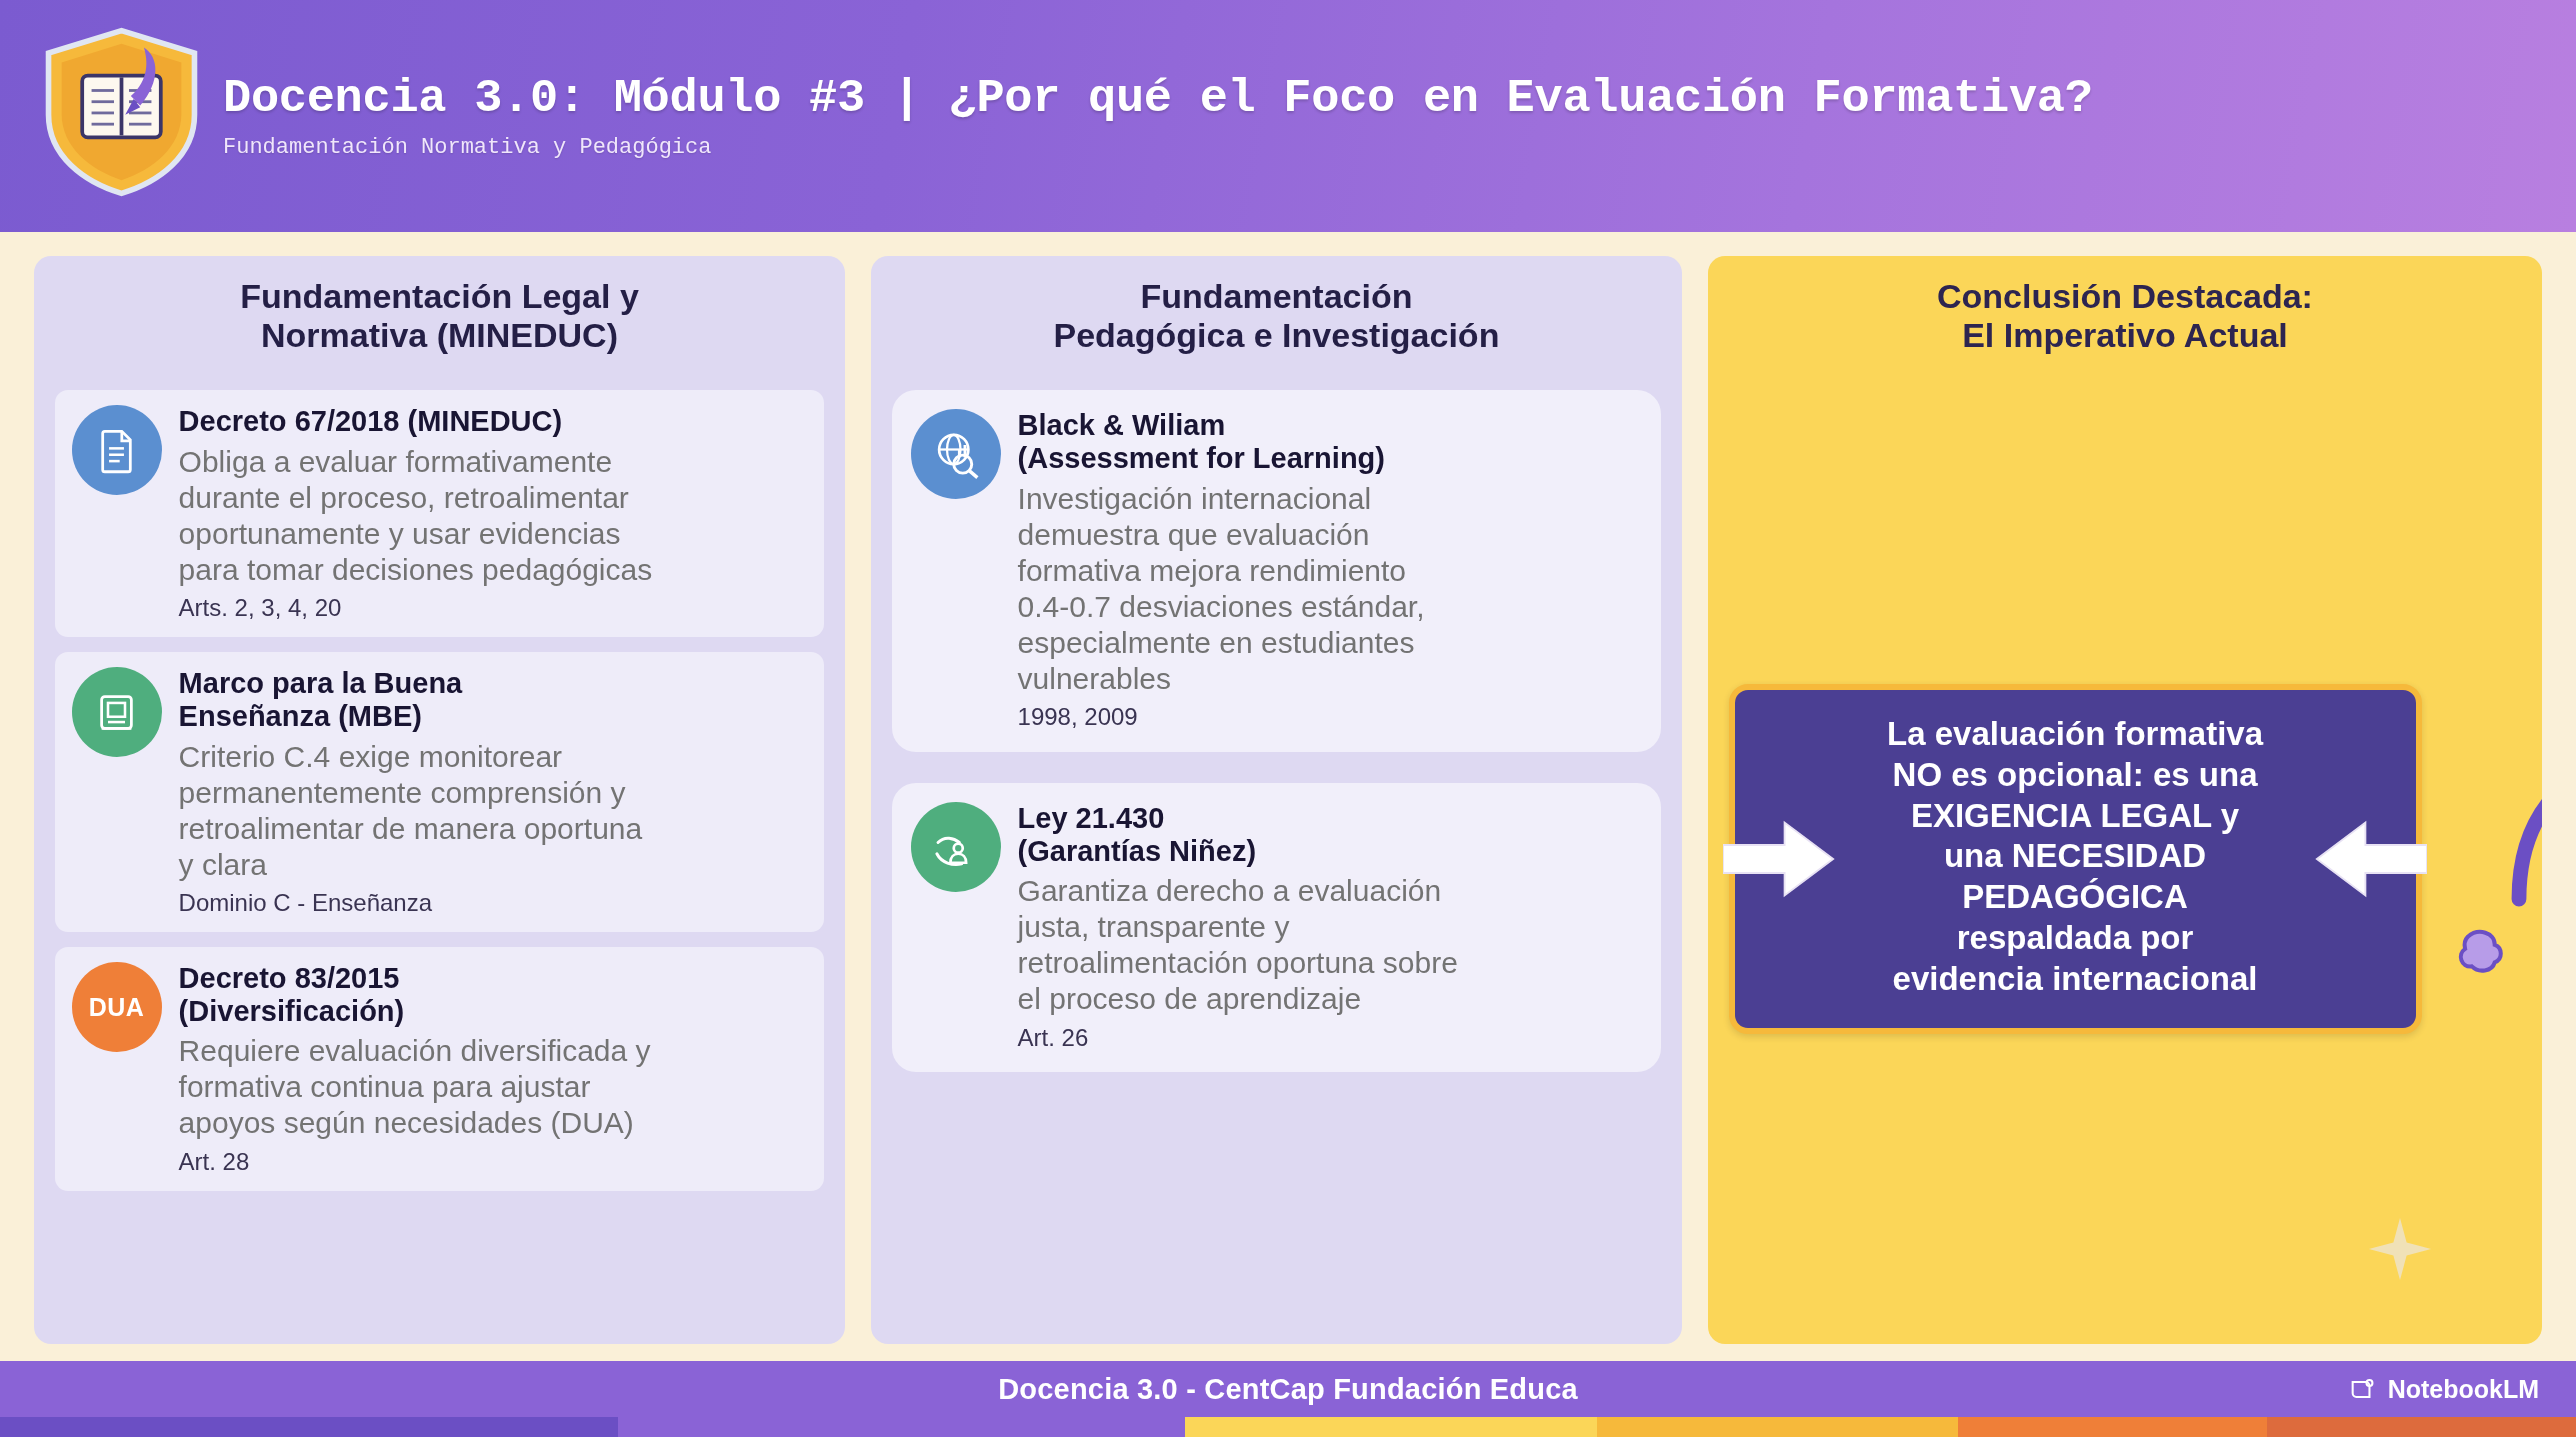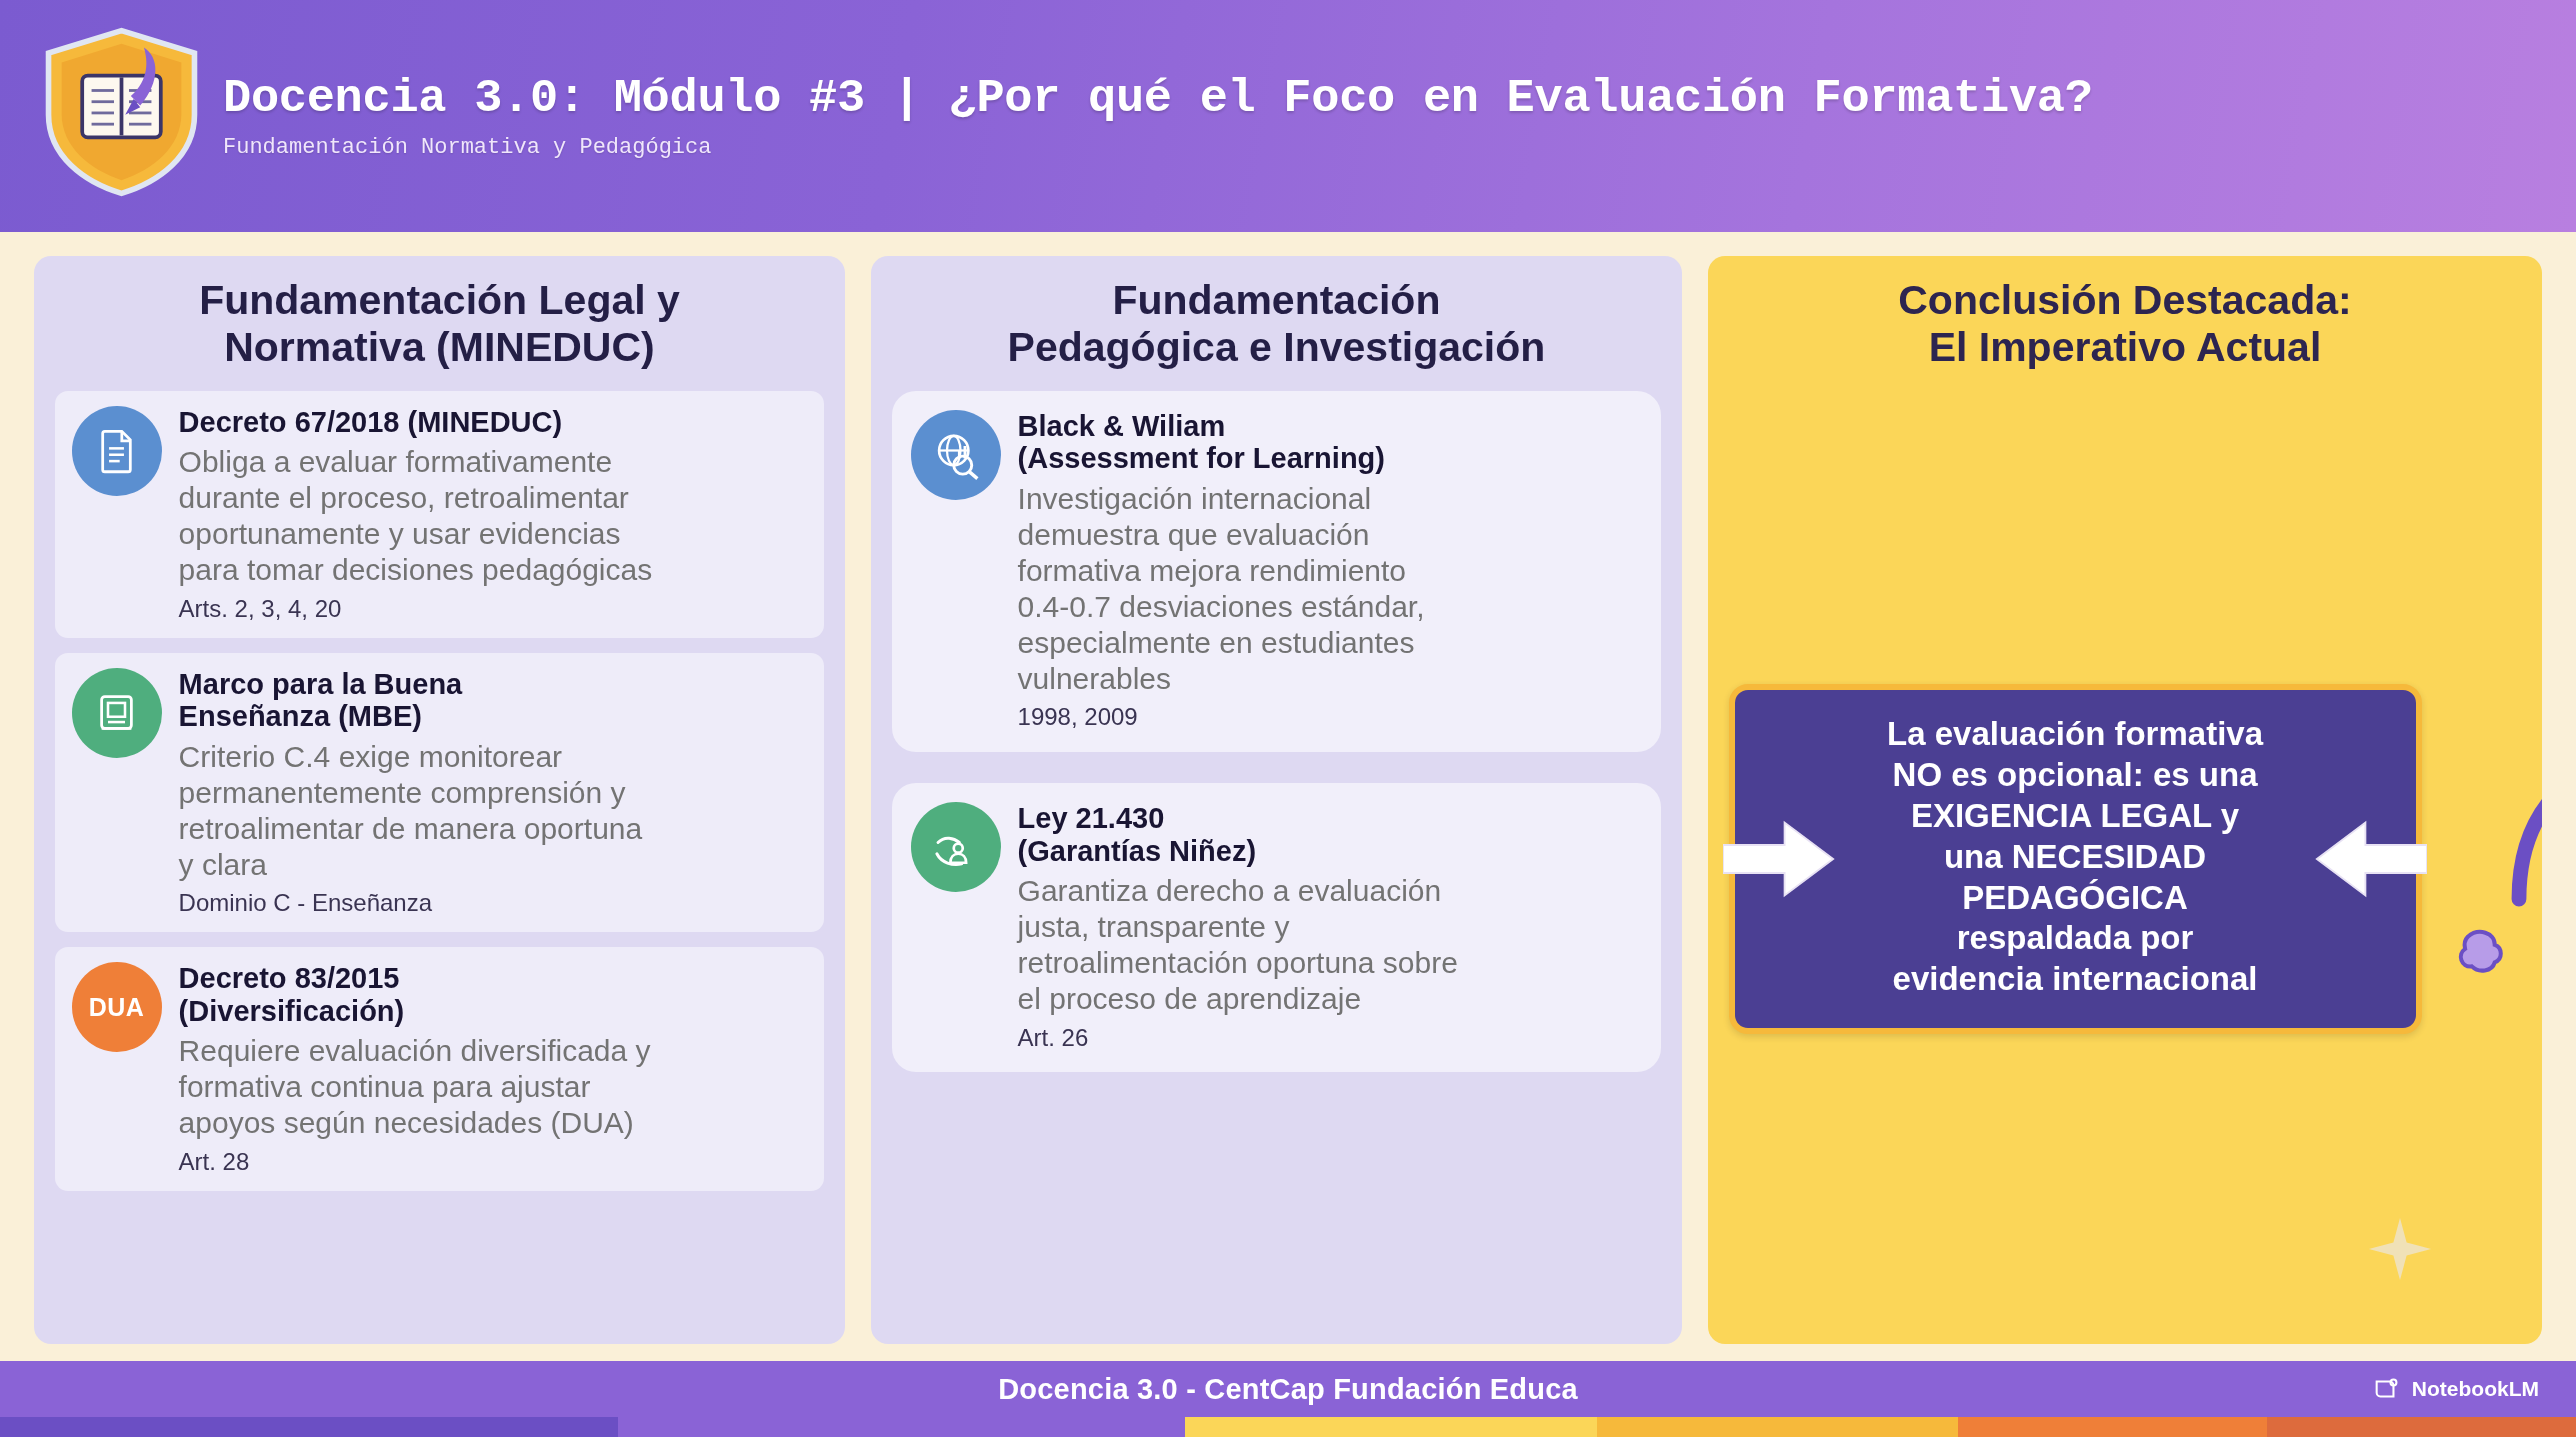--- a/index.html
+++ b/index.html
@@ -85,25 +85,25 @@
   }
   .col-concl {
     background: #fbd658;
     flex: 1.03 1 0;
     position: relative;
     overflow: hidden;
   }
 
   .col-title {
     text-align: center;
-    font-size: 41px;
+    font-size: 34px;
     font-weight: bold;
     color: #241f46;
     line-height: 1.16;
-    margin-bottom: 19px;
+    margin-bottom: 35px;
     white-space: pre-line;
   }
   .col-concl .col-title { color: #2d2550; }
 
   .card {
     background: #eeecf9;
     border-radius: 13px;
     padding: 15px 19px 15px 17px;
     display: flex;
     gap: 17px;
@@ -229,21 +229,21 @@
   }
   .nlm {
     position: absolute;
     right: 37px;
     top: 50%;
     transform: translateY(-50%);
     display: flex;
     align-items: center;
     gap: 12px;
     color: #ffffff;
-    font-size: 21px;
+    font-size: 25px;
     font-weight: bold;
   }
   .nlm svg { width: 28px; height: 28px; display: block; }
 
   .bottom-strip {
     flex: 0 0 20.6px;
     display: flex;
   }
   .bottom-strip i { display: block; height: 100%; }
   .s1 { flex: 0 0 24%; background: #6b4fc4; }

